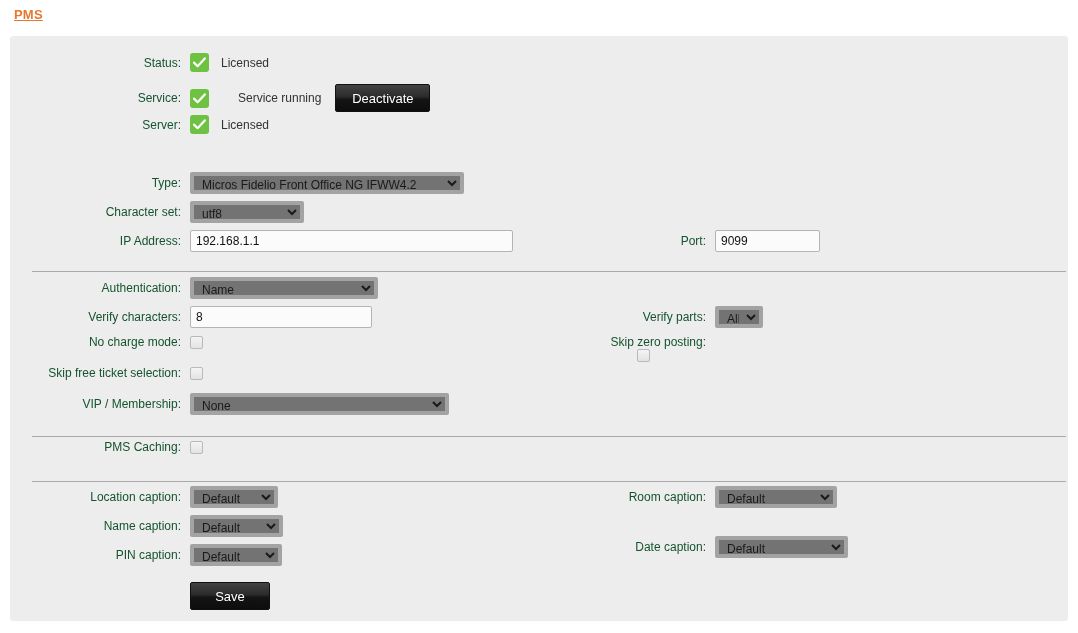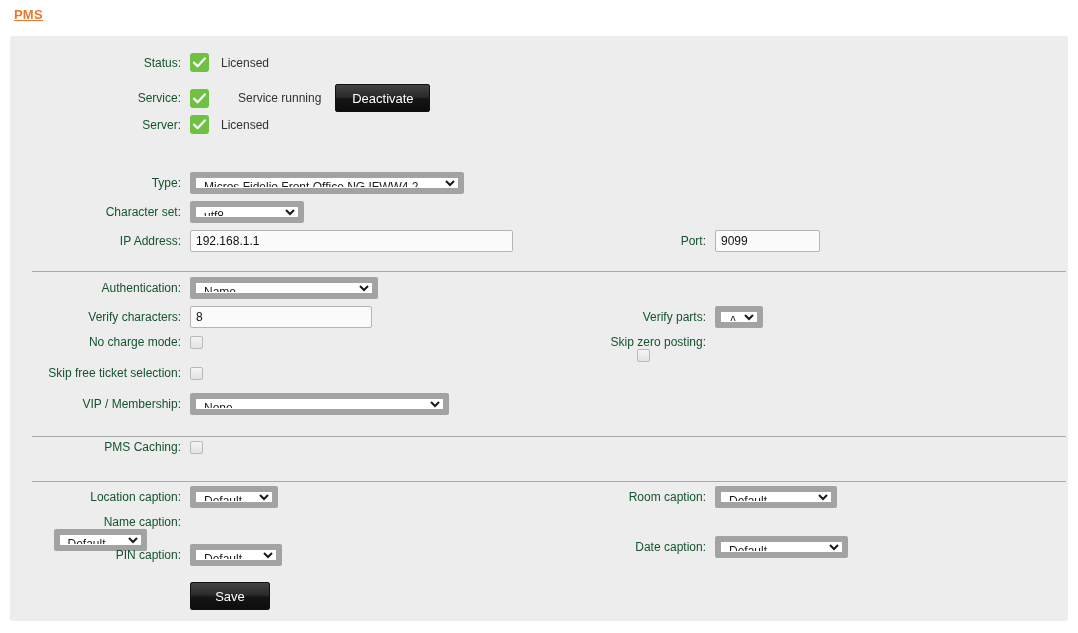--- a/index.html
+++ b/index.html
@@ -52,22 +52,22 @@
   
   .lcol .lbl { width: 180px; padding-right: 9px; }
   
   .rcol .lbl { width: 150px; padding-right: 9px; }
 
   
   select.ctl {
     font-family: "Liberation Sans", sans-serif;
     font-size: 12px;
     color: #1a1a1a;
-    background: #ffffff;
-    border: 6px solid #a3a3a3;
+    background: #737373;
+    border: 4px solid #a3a3a3;
     border-radius: 2px;
     height: 22px;
     padding: 1px 4px;
     line-height: 18px;
     -webkit-appearance: menulist;
     appearance: menulist;
   }
   input.ctl {
     font-family: "Liberation Sans", sans-serif;
     font-size: 12px;
@@ -243,21 +243,21 @@
       </select>
     </div>
 
     <div class="row rcol" style="left:555px; top:450px;">
       <span class="lbl">Room caption:</span>
       <select class="ctl" style="width:122px;">
         <option>Default</option>
       </select>
     </div>
 
-    <div class="row lcol" style="left:0; top:479px;flex-direction:column;">
+    <div class="row lcol" style="left:0; top:479px;">
       <span class="lbl">Name caption:</span>
       <select class="ctl" style="width:93px;">
         <option>Default</option>
       </select>
     </div>
 
     <div class="row rcol" style="left:555px; top:500px;align-items:center;">
       <span class="lbl">Date caption:</span>
       <select class="ctl" style="width:133px;">
         <option>Default</option>

